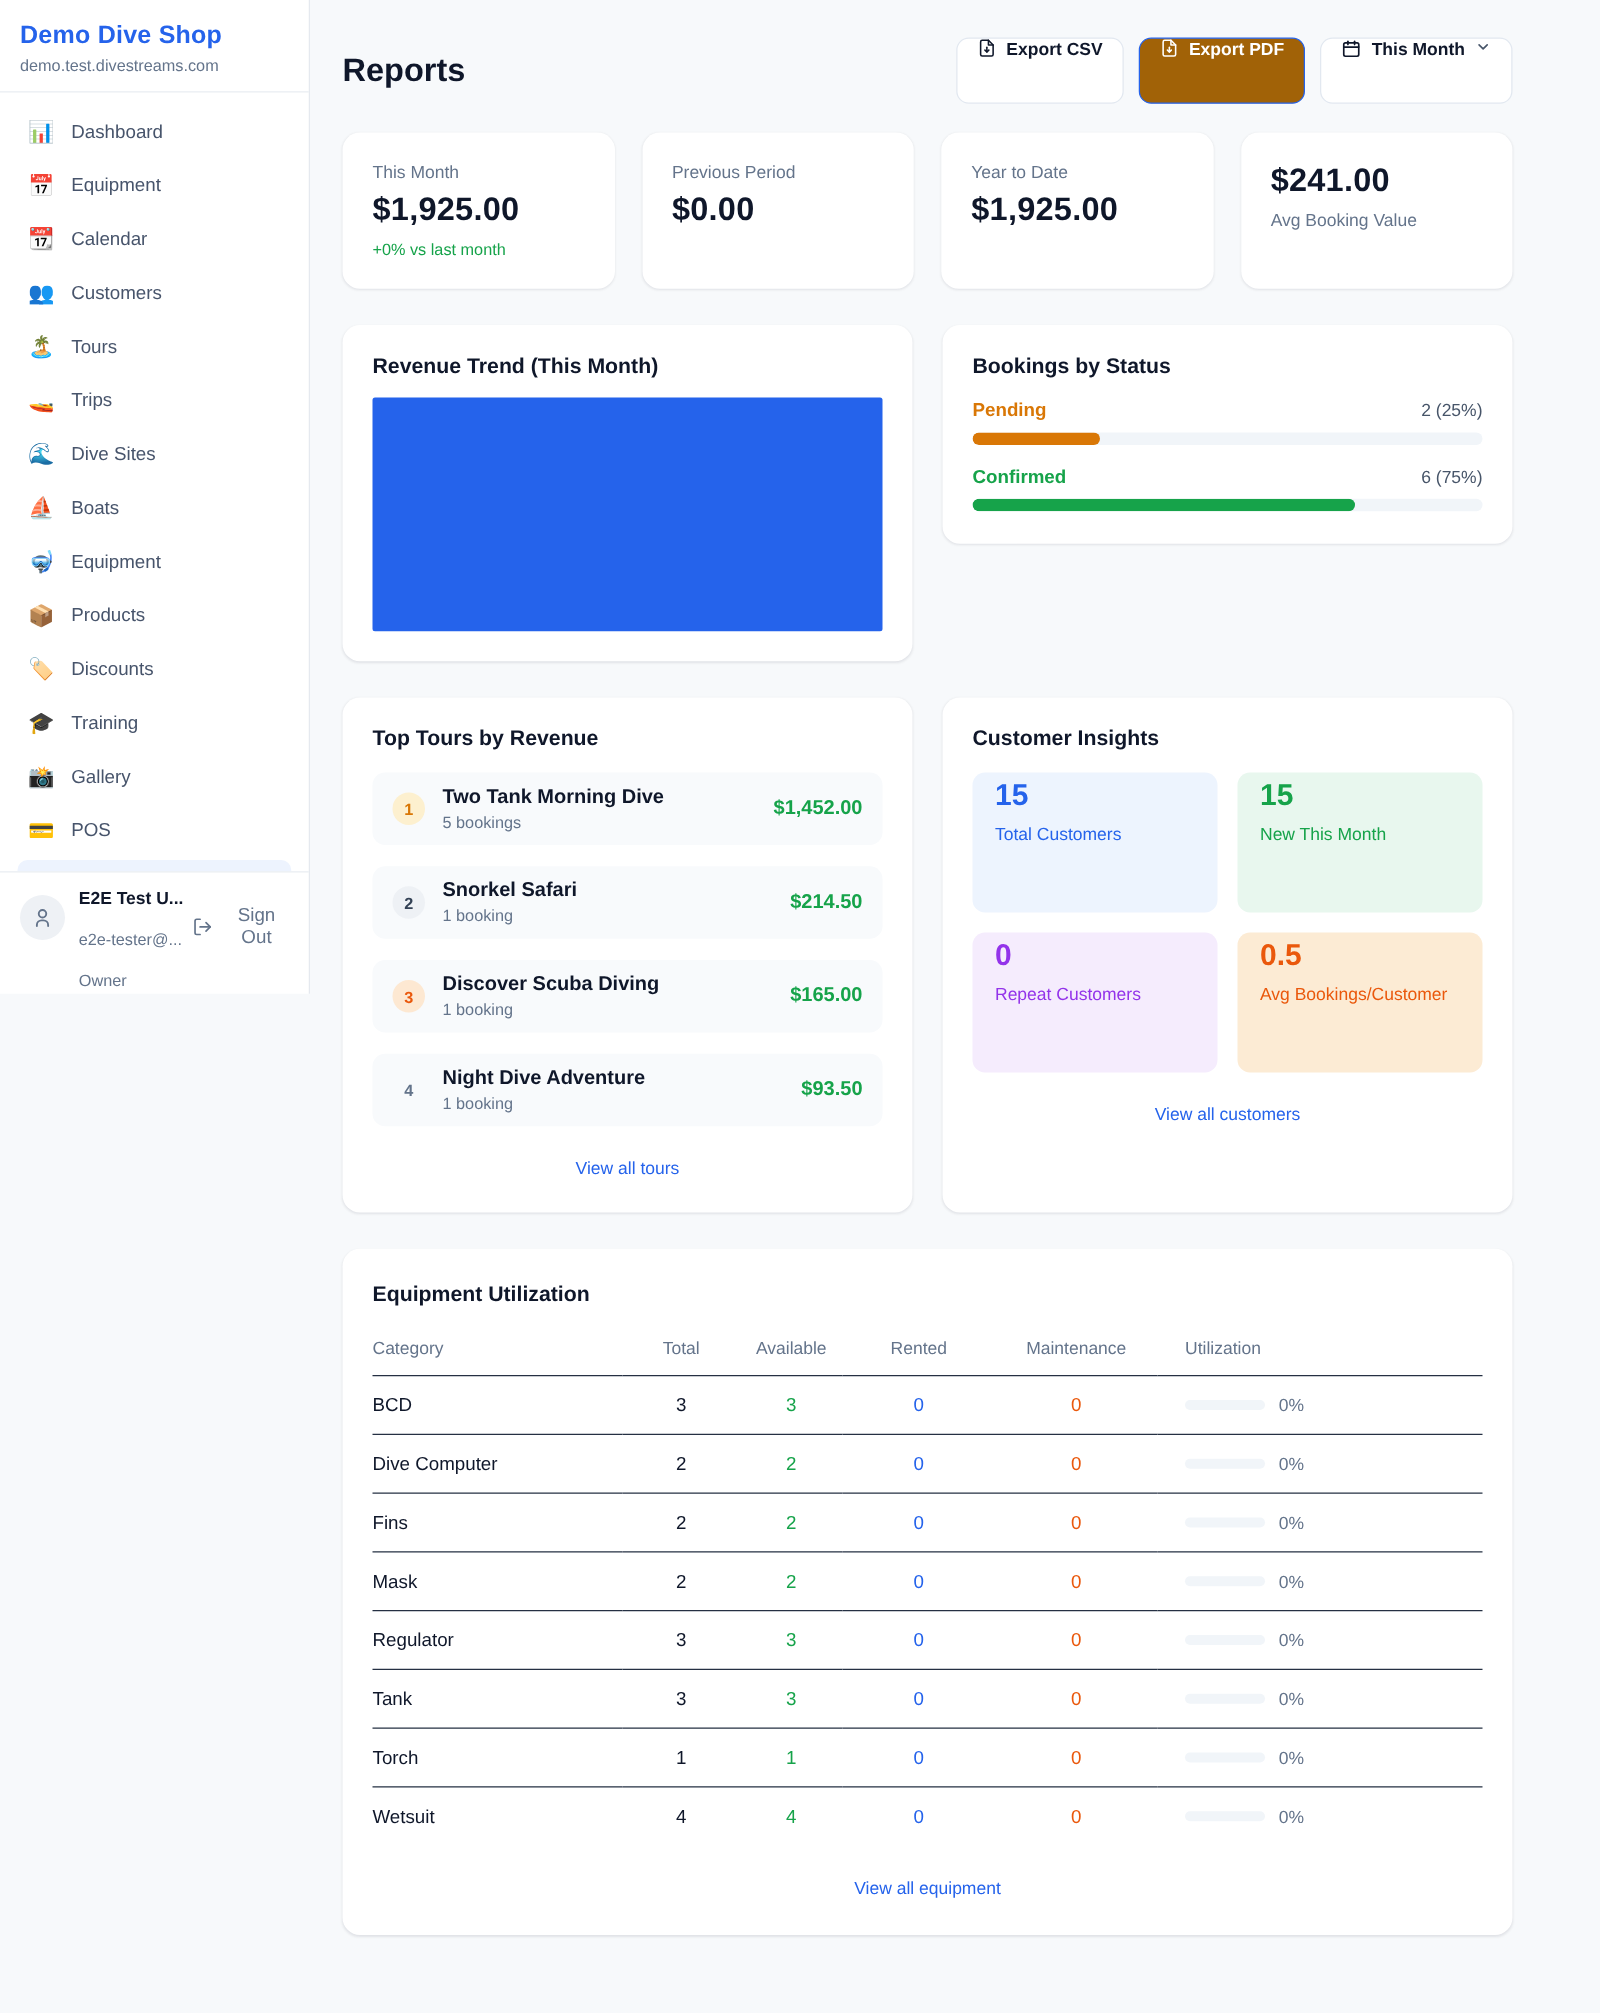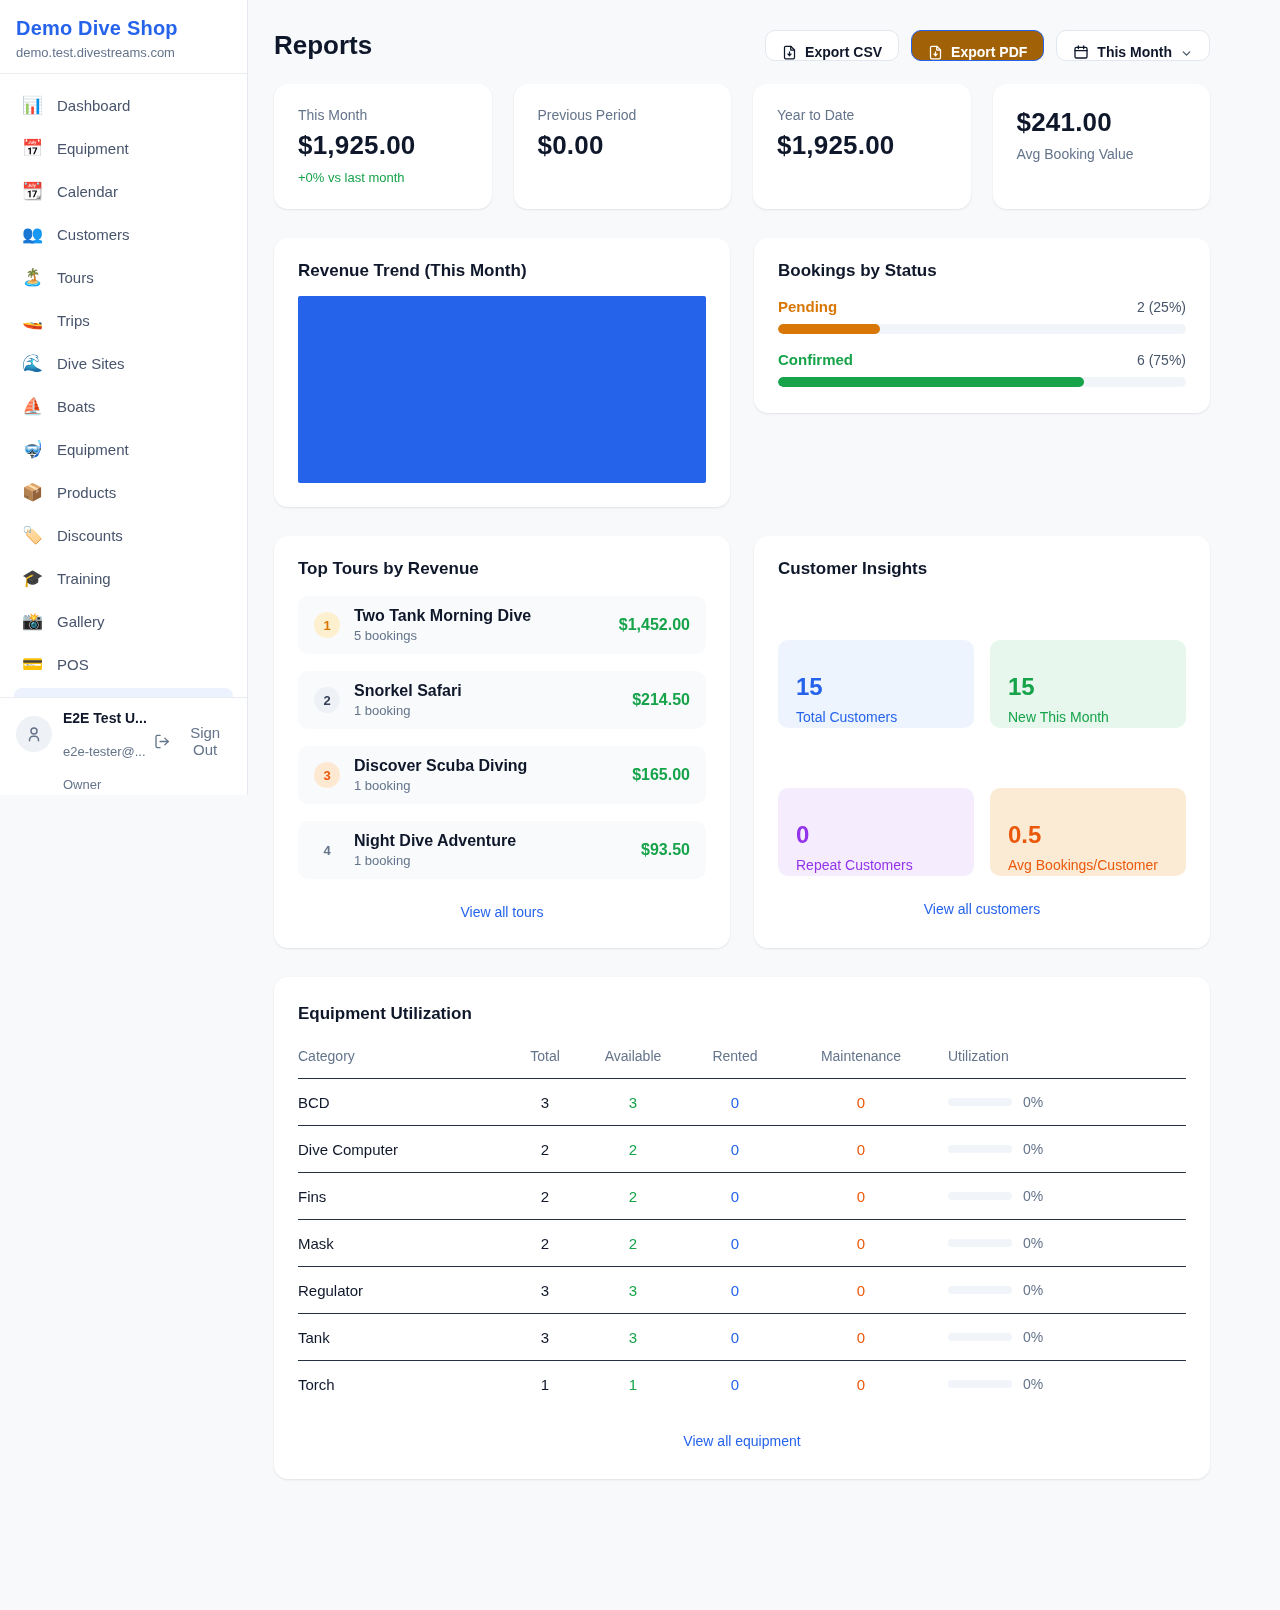--- a/index.html
+++ b/index.html
@@ -57,22 +57,22 @@
     color:#64748b; font-size:15px; background:none; border:none; cursor:pointer;
     font-family:inherit;
   }
 
   
   .main { position:absolute; left:274px; top:0; width:936px; }
   .page-head { margin-top:30px; display:flex; align-items:center; }
   .page-title { font-size:26px; font-weight:800; color:#0f172a; }
   .head-actions { margin-left:auto; display:flex; gap:12px; }
   .btn {
-    display:inline-flex; align-items:flex-end; gap:8px;
-    height:31px; padding:0 16px;
+    display:inline-flex; align-items:flex-start; gap:8px;
+    height:53px; padding:0 16px;
     border-radius:10px; border:1px solid #e2e8f0;
     background:#fff; color:#0f172a;
     font-size:14px; font-weight:700; font-family:inherit; cursor:pointer;
   }
   .btn-primary { background:#a16207; border-color:#2563eb; color:#fff; }
   .btn svg { display:block; }
 
   .card {
     background:#fff; border-radius:14px;
     box-shadow:0 1px 2px rgba(15,23,42,.06), 0 1px 3px rgba(15,23,42,.04);
@@ -124,21 +124,21 @@
   .tour-bookings { font-size:13px; color:#64748b; margin-top:3px; }
   .tour-amount { margin-left:auto; font-size:16px; font-weight:700; color:#16a34a; }
   .view-link {
     display:block; margin:25px auto 0; text-align:center;
     color:#2563eb; font-size:14px; background:none; border:none;
     font-family:inherit; cursor:pointer;
   }
 
   .insights-card { padding:23px 24px; }
   .tile-grid { margin-top:17px; display:grid; grid-template-columns:1fr 1fr; gap:16px; }
-  .tile { border-radius:10px; padding:33px 18px; height:88px;margin-top:44px; }
+  .tile { border-radius:10px; padding:5px 18px; height:112px; }
   .tile-value { font-size:24px; font-weight:800; }
   .tile-label { font-size:14px; margin-top:8px; }
   .tile-blue   { background:#edf4fe; } .tile-blue .tile-value,   .tile-blue .tile-label   { color:#2563eb; }
   .tile-green  { background:#e8f7ee; } .tile-green .tile-value,  .tile-green .tile-label  { color:#16a34a; }
   .tile-purple { background:#f5ecfd; } .tile-purple .tile-value, .tile-purple .tile-label { color:#9333ea; }
   .tile-orange { background:#fcebd4; } .tile-orange .tile-value, .tile-orange .tile-label { color:#ea580c; }
 
   
   .equip-card { margin-top:29px; padding:27px 24px 30px; }
   table.equip { width:100%; border-collapse:collapse; margin-top:14px; }
@@ -508,18 +508,31 @@
             <td class="avail">1</td>
             <td class="rented">0</td>
             <td class="maint">0</td>
             <td>
               <span class="util-cell">
                 <span class="util-bar"></span>
                 <span class="util-pct">0%</span>
               </span>
             </td>
           </tr>
+          <tr>
+            <td class="cat">Wetsuit</td>
+            <td>4</td>
+            <td class="avail">4</td>
+            <td class="rented">0</td>
+            <td class="maint">0</td>
+            <td>
+              <span class="util-cell">
+                <span class="util-bar"></span>
+                <span class="util-pct">0%</span>
+              </span>
+            </td>
+          </tr>
         </tbody>
     </table>
     <button class="view-link">View all equipment</button>
   </section>
 
 </main>
 
 </body></html>

